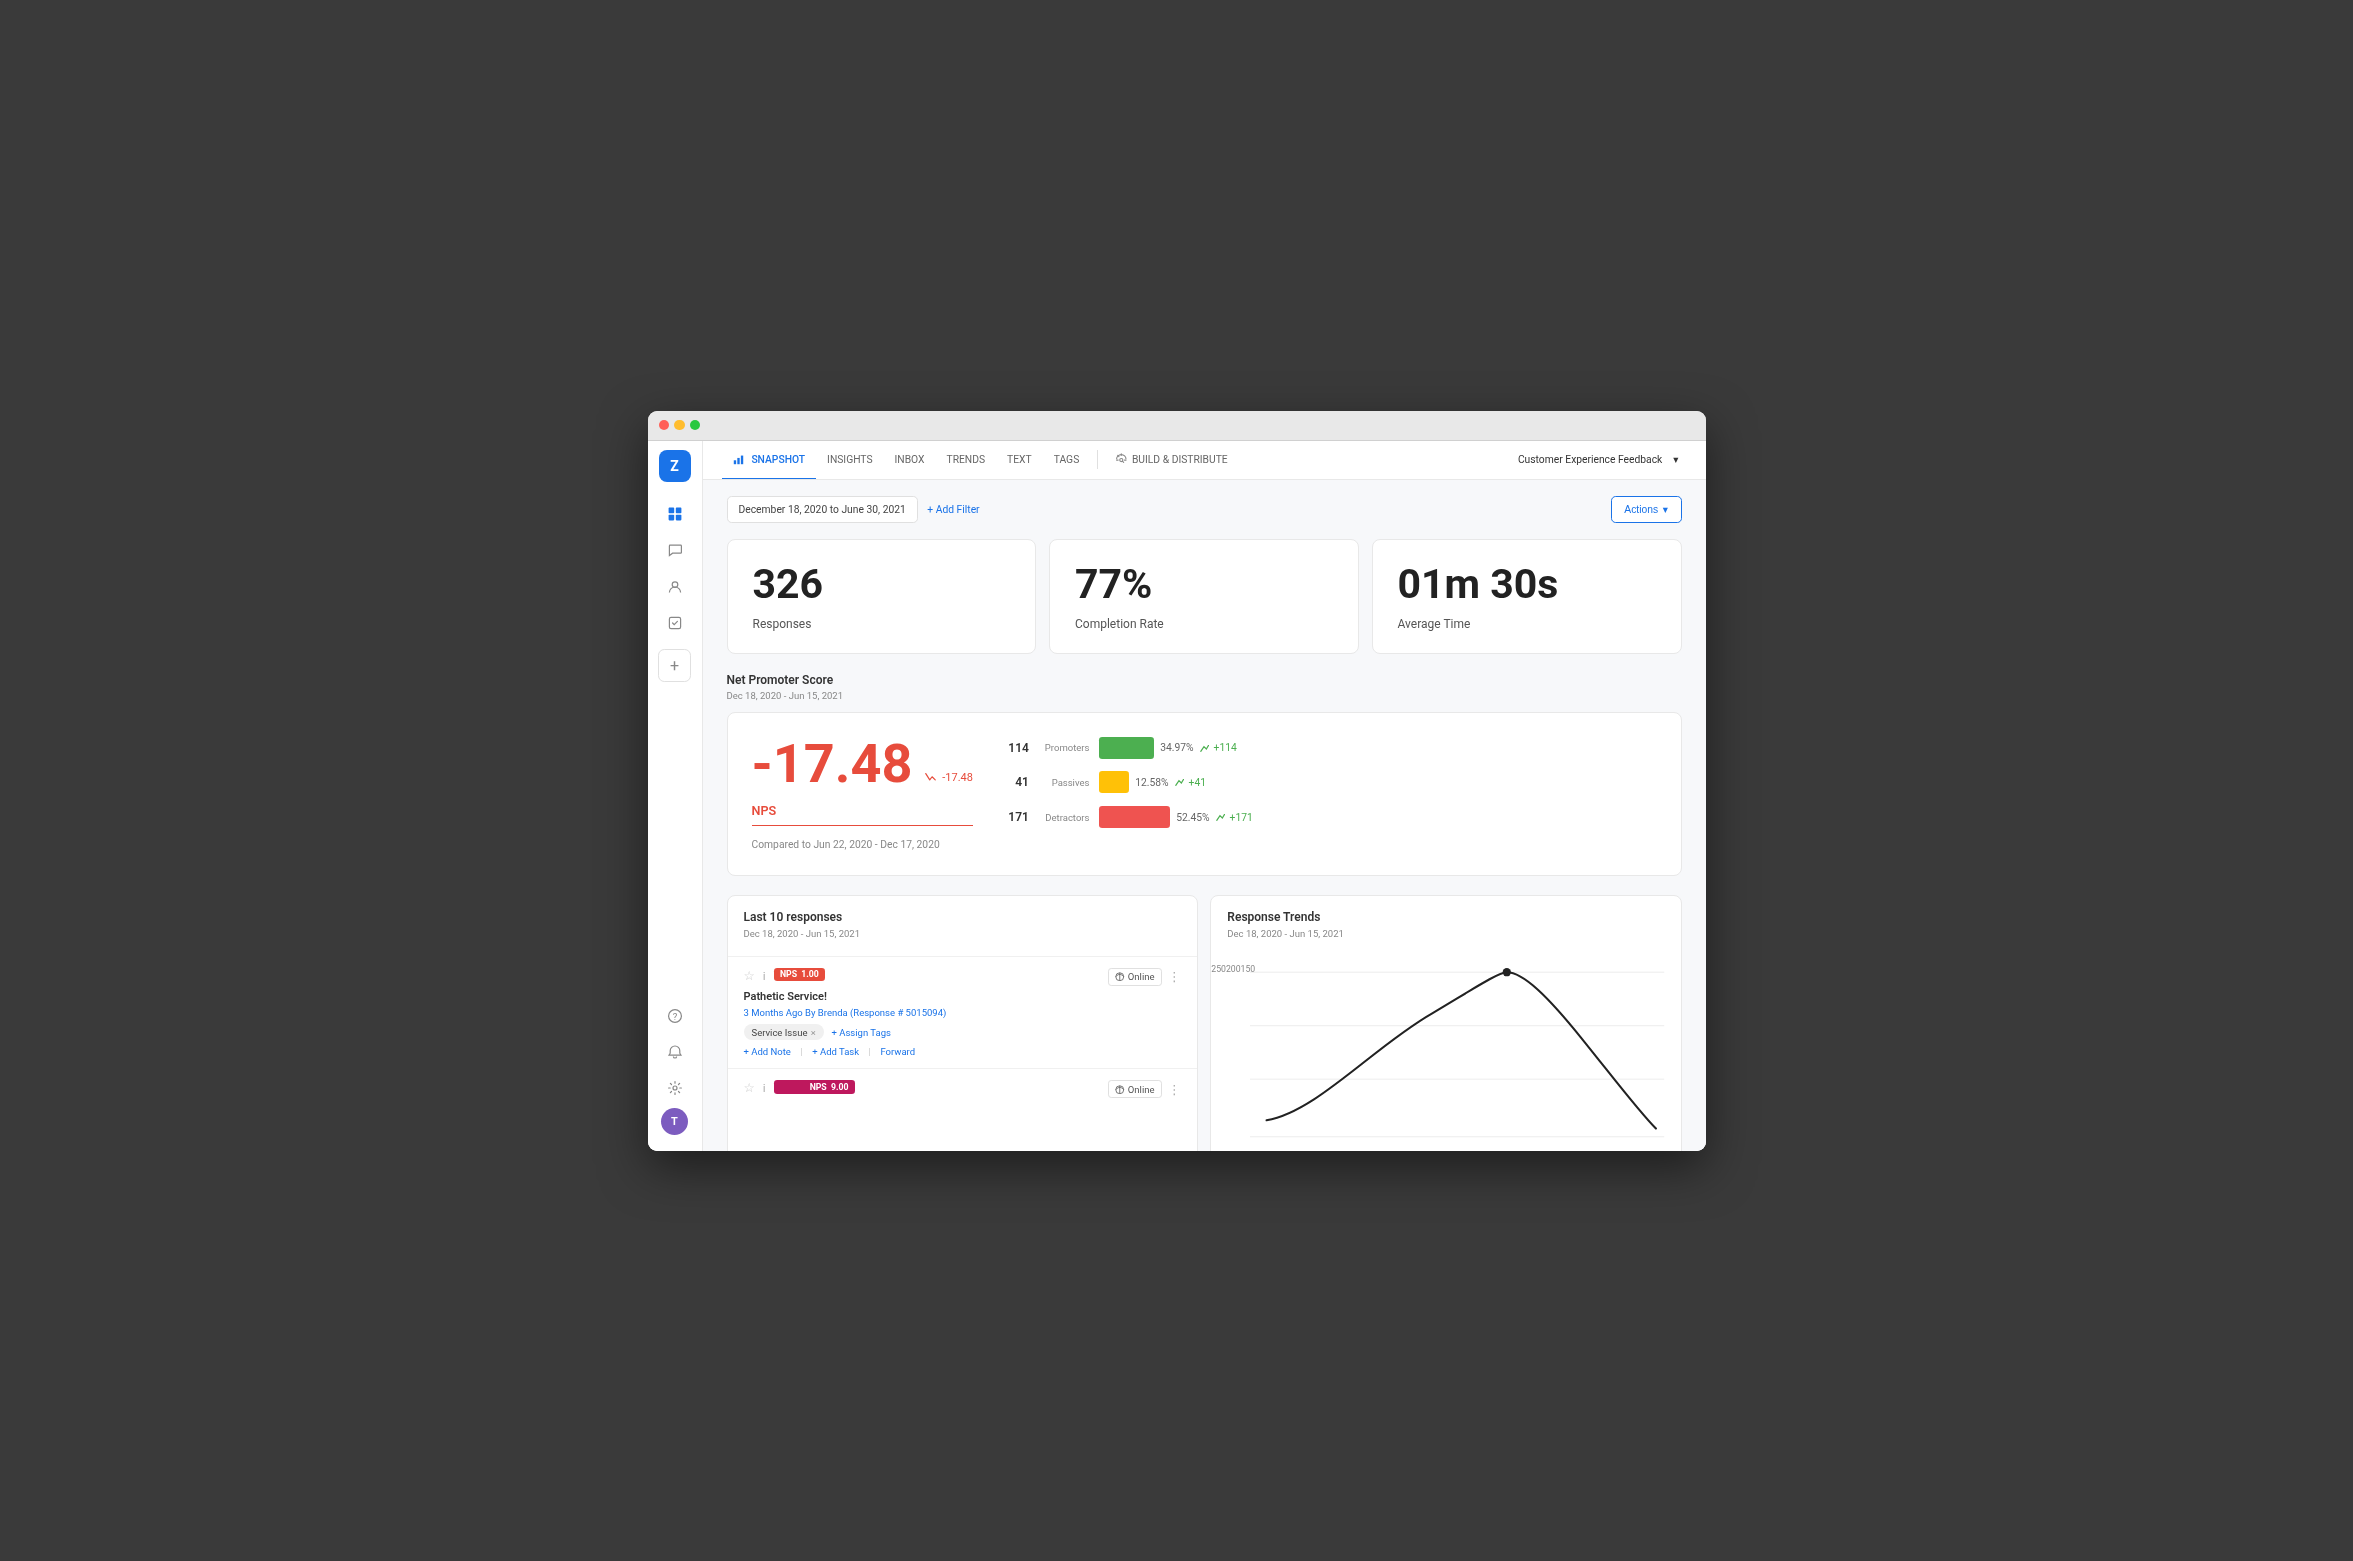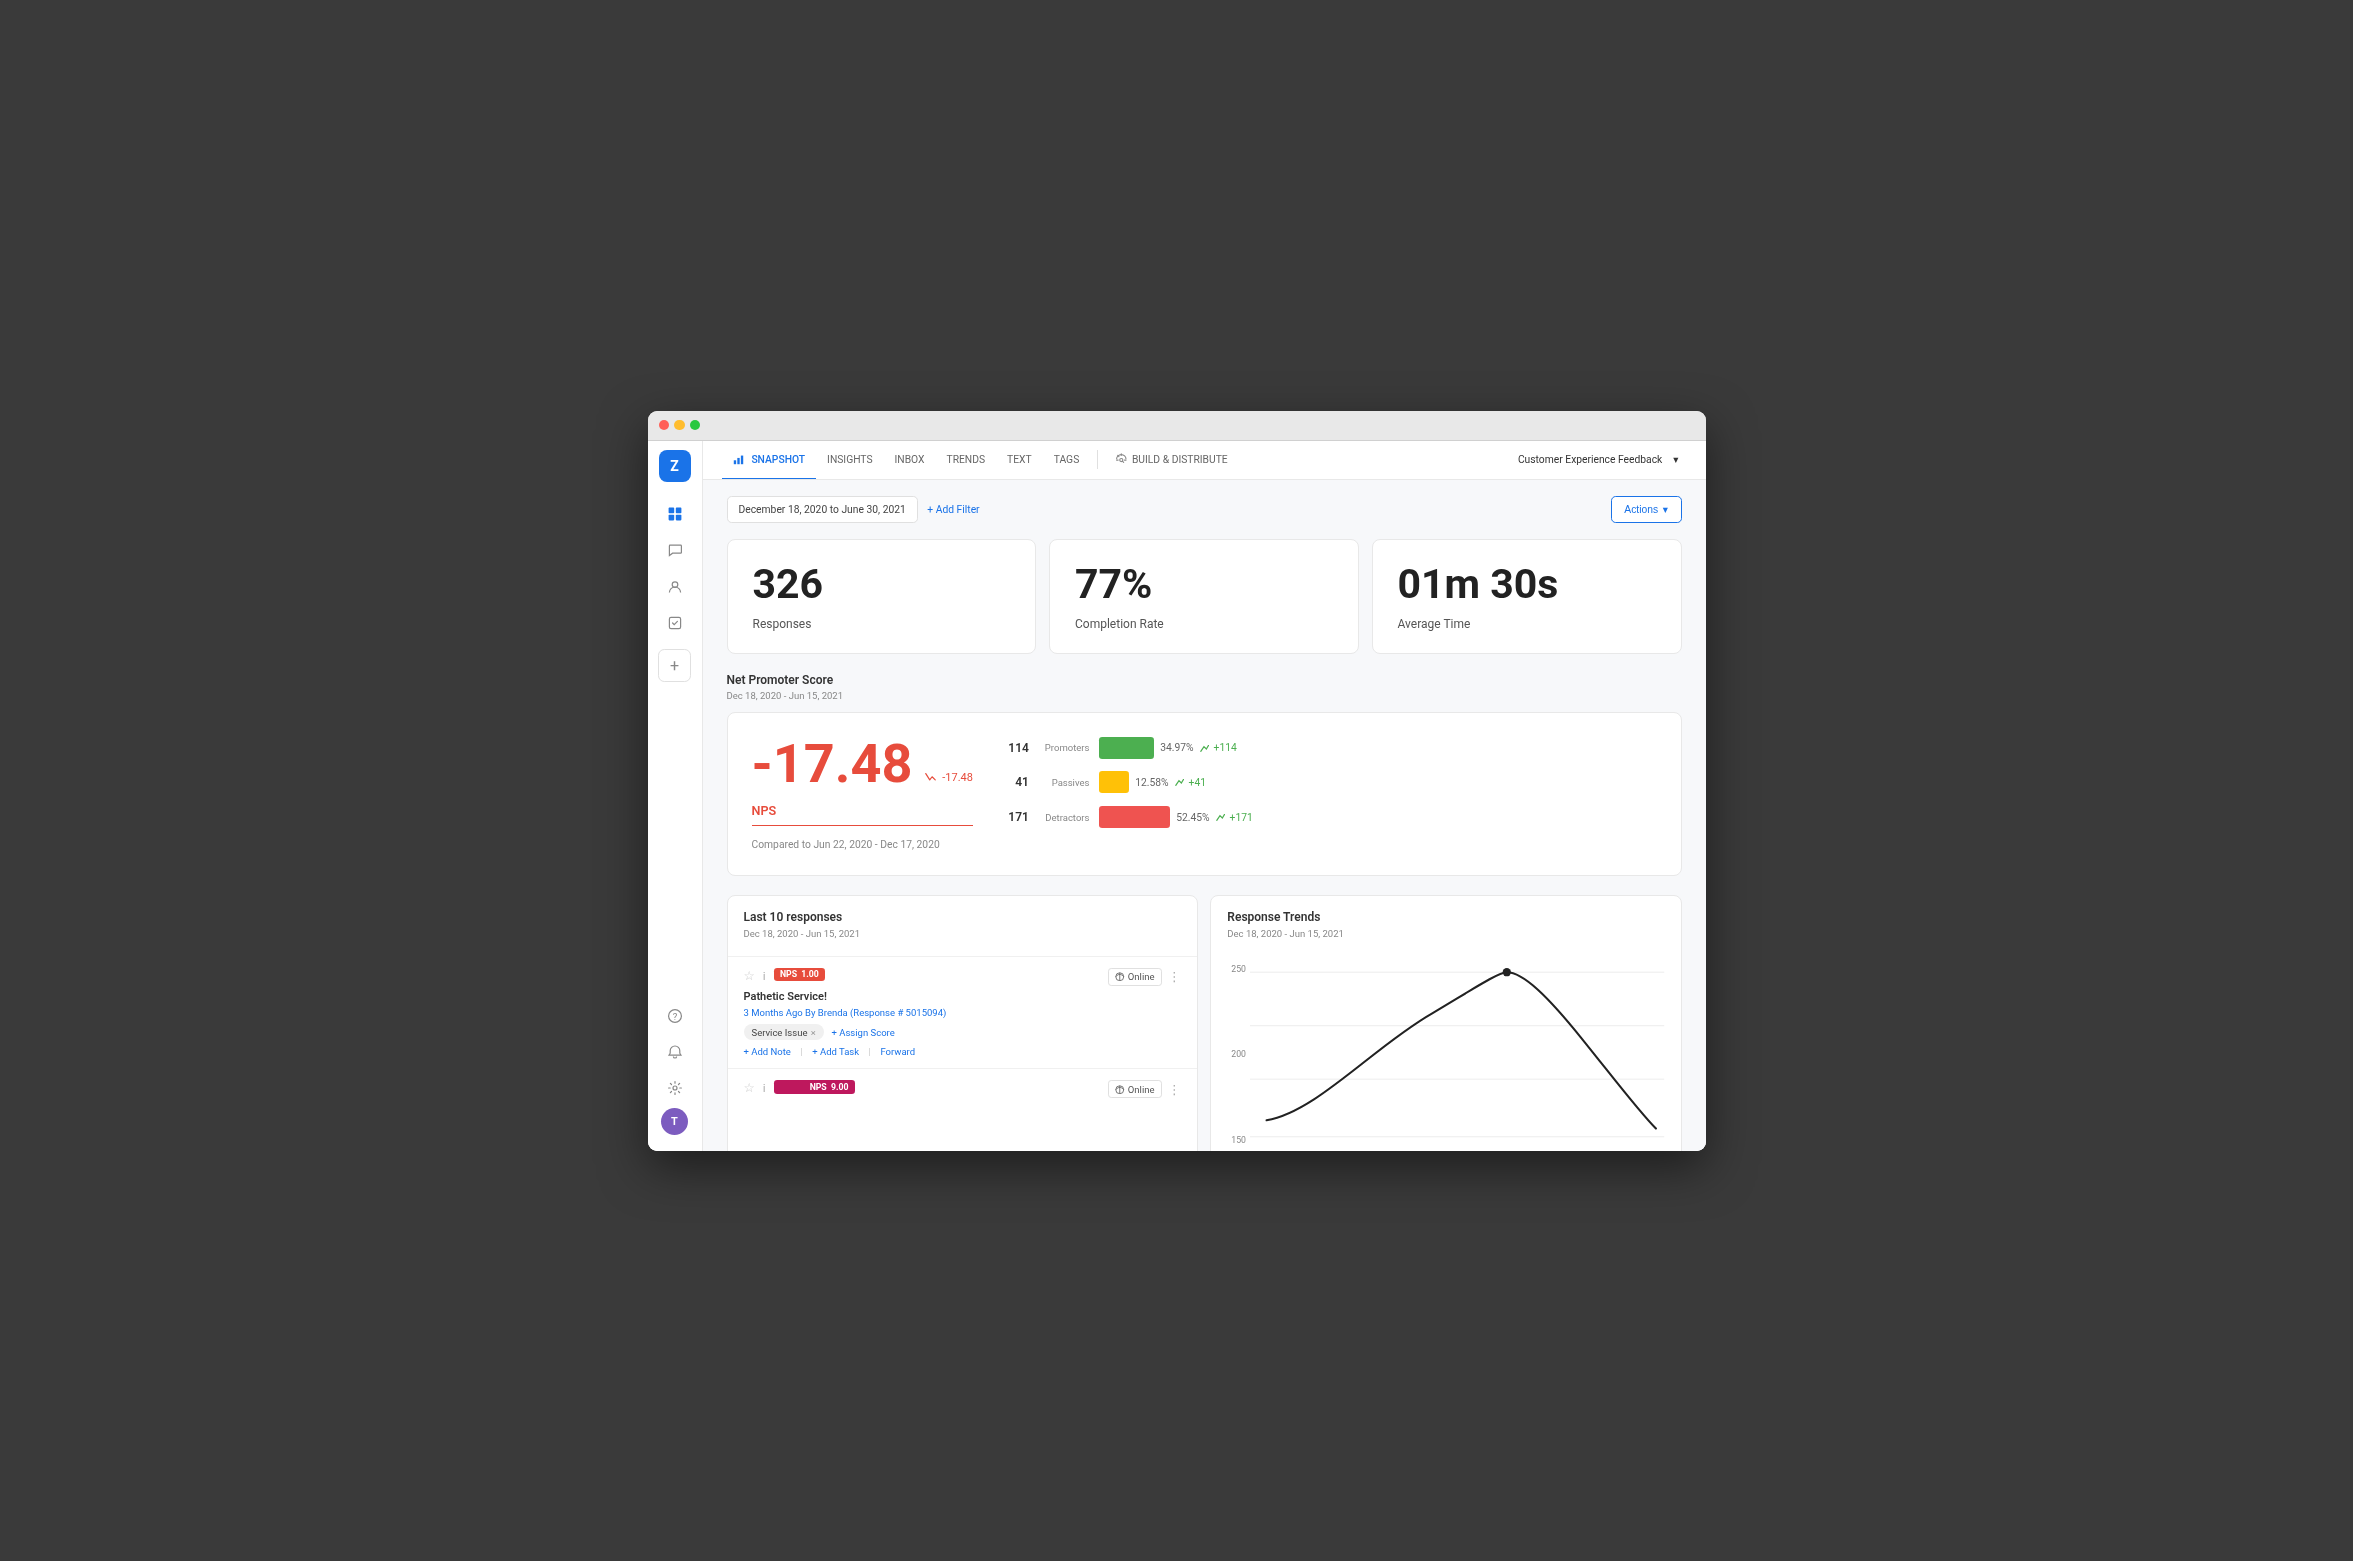--- a/index.html
+++ b/index.html
@@ -417,25 +417,25 @@
     .star-icon { color: #ccc; font-size: 12.6px; cursor: pointer; }
     .info-icon { color: #aaa; font-size: 11px; cursor: pointer; }
     .more-icon { color: #aaa; font-size: 12.6px; cursor: pointer; }
     .chart-container {
       padding: 8px 16px 16px;
       height: 158px;
       position: relative;
     }
     .chart-y-labels {
       position: absolute;
-      left: 20px;
+      left: 0;
       top: 8px;
       bottom: 16px;
       display: flex;
-      flex-direction: column;
+      flex-direction: row;
       justify-content: space-between;
       font-size: 8.7px;
       color: #888;
     }
     .chart-svg {
       width: 100%;
       height: 100%;
       overflow: visible;
     }
   </style>
@@ -693,21 +693,21 @@
                   <span>3 Months Ago By</span>
                   <span>Brenda</span>
                   <span>(Response # 5015094)</span>
                 </div>
               </div>
               <div style="margin-top: 6.3px;">
                 <span class="tag-pill">
                   <span>Service Issue</span>
                   <span class="remove">×</span>
                 </span>
-                <span class="assign-tag">+ Assign Score</span>
+                <span class="assign-tag">+ Assign Tags</span>
               </div>
               <div class="response-footer">
                 <span class="footer-action">+ Add Note</span>
                 <span class="footer-sep">|</span>
                 <span class="footer-action">+ Add Task</span>
                 <span class="footer-sep">|</span>
                 <span class="footer-action">Forward</span>
               </div>
             </div>
 

